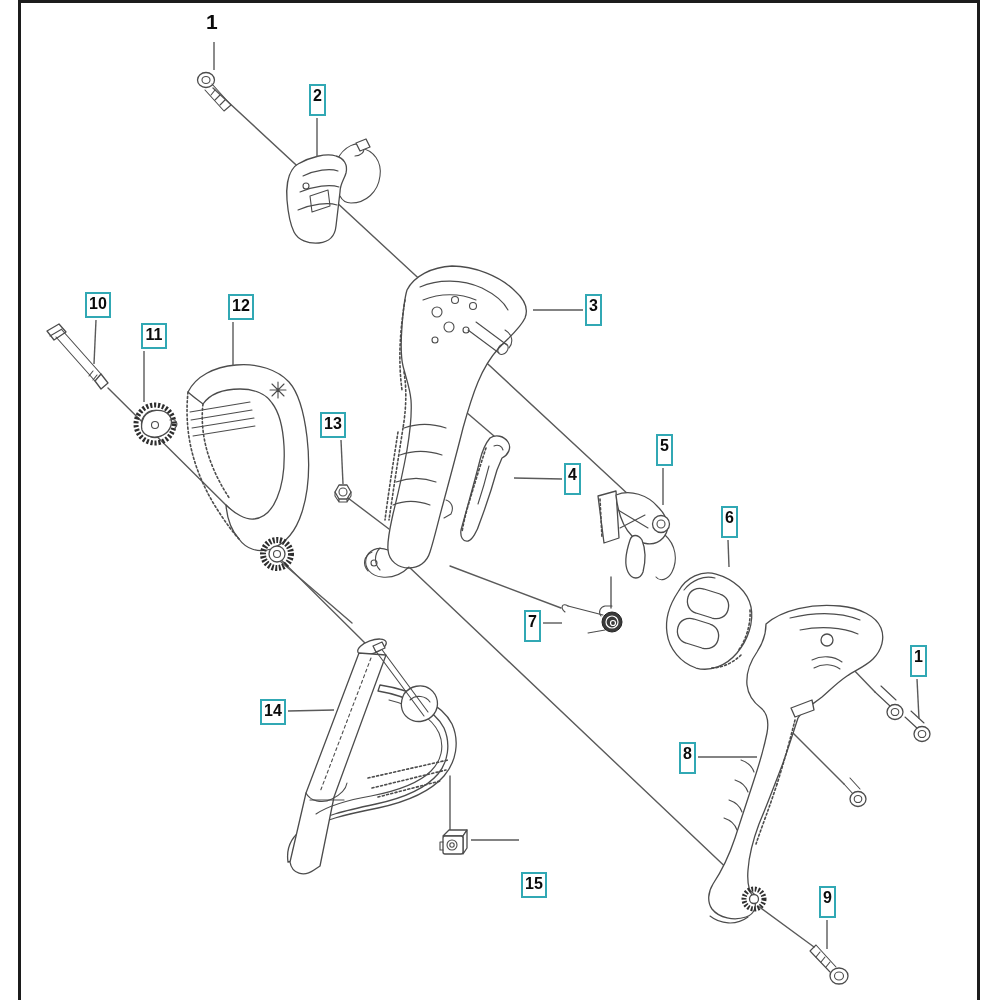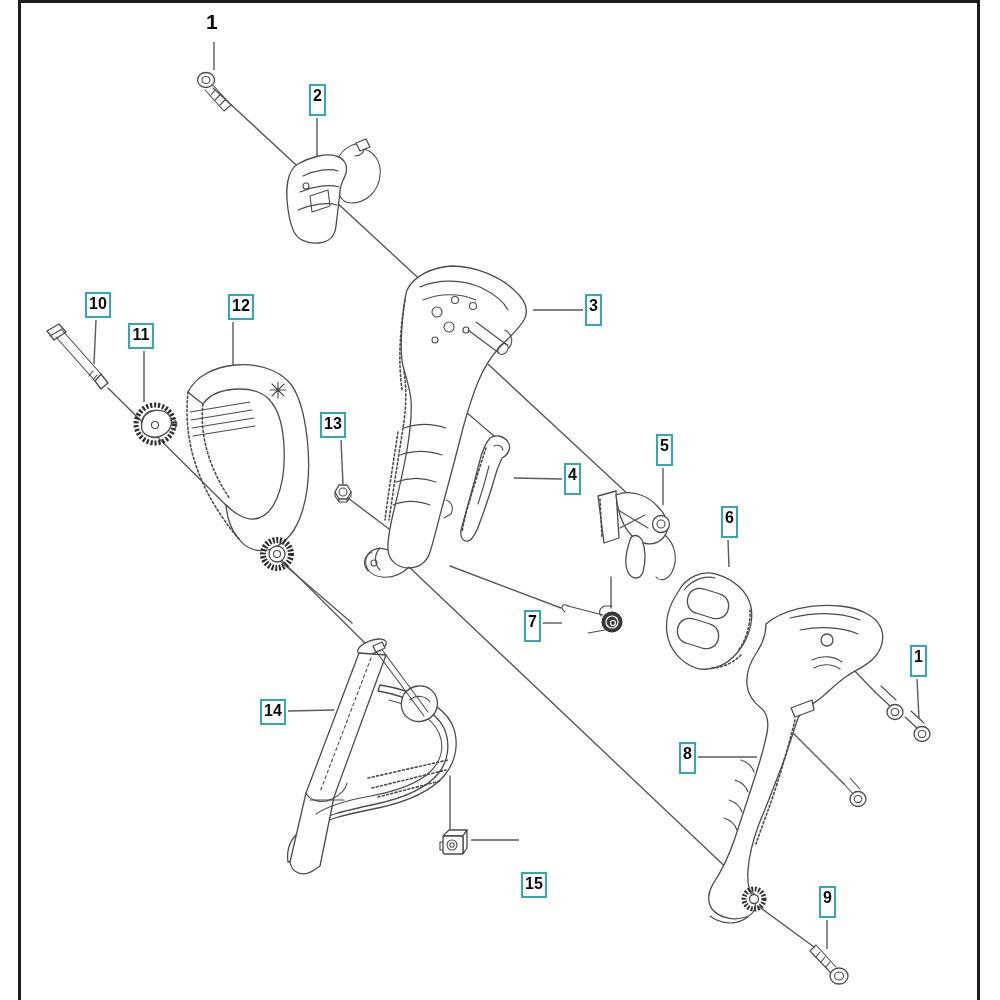--- a/index.html
+++ b/index.html
@@ -233,21 +233,21 @@
       <line x1="288" y1="711" x2="334" y2="710" class="leader"></line>
       <line x1="519" y1="840" x2="471" y2="840" class="leader"></line>
     </g>
 </svg>
 
 <div id="callouts">
     <div class="callout plain" style="left: 206px; top: 11px;">1</div>
     <div class="callout boxed single" style="left: 309px; top: 84px;">2</div>
     <div class="callout boxed single" style="left: 585px; top: 294px;">3</div>
     <div class="callout boxed wide" style="left: 85px; top: 292px;">10</div>
-    <div class="callout boxed wide" style="left: 128px; top: 323px;">11</div>
+    <div class="callout boxed wide" style="left: 141px; top: 323px;">11</div>
     <div class="callout boxed wide" style="left: 228px; top: 294px;">12</div>
     <div class="callout boxed wide" style="left: 320px; top: 412px;">13</div>
     <div class="callout boxed single" style="left: 564px; top: 463px;">4</div>
     <div class="callout boxed single" style="left: 656px; top: 434px;">5</div>
     <div class="callout boxed single" style="left: 721px; top: 506px;">6</div>
     <div class="callout boxed single" style="left: 524px; top: 610px;">7</div>
     <div class="callout boxed single" style="left: 679px; top: 742px;">8</div>
     <div class="callout boxed single" style="left: 910px; top: 645px;">1</div>
     <div class="callout boxed single" style="left: 819px; top: 886px;">9</div>
     <div class="callout boxed wide" style="left: 260px; top: 699px;">14</div>

